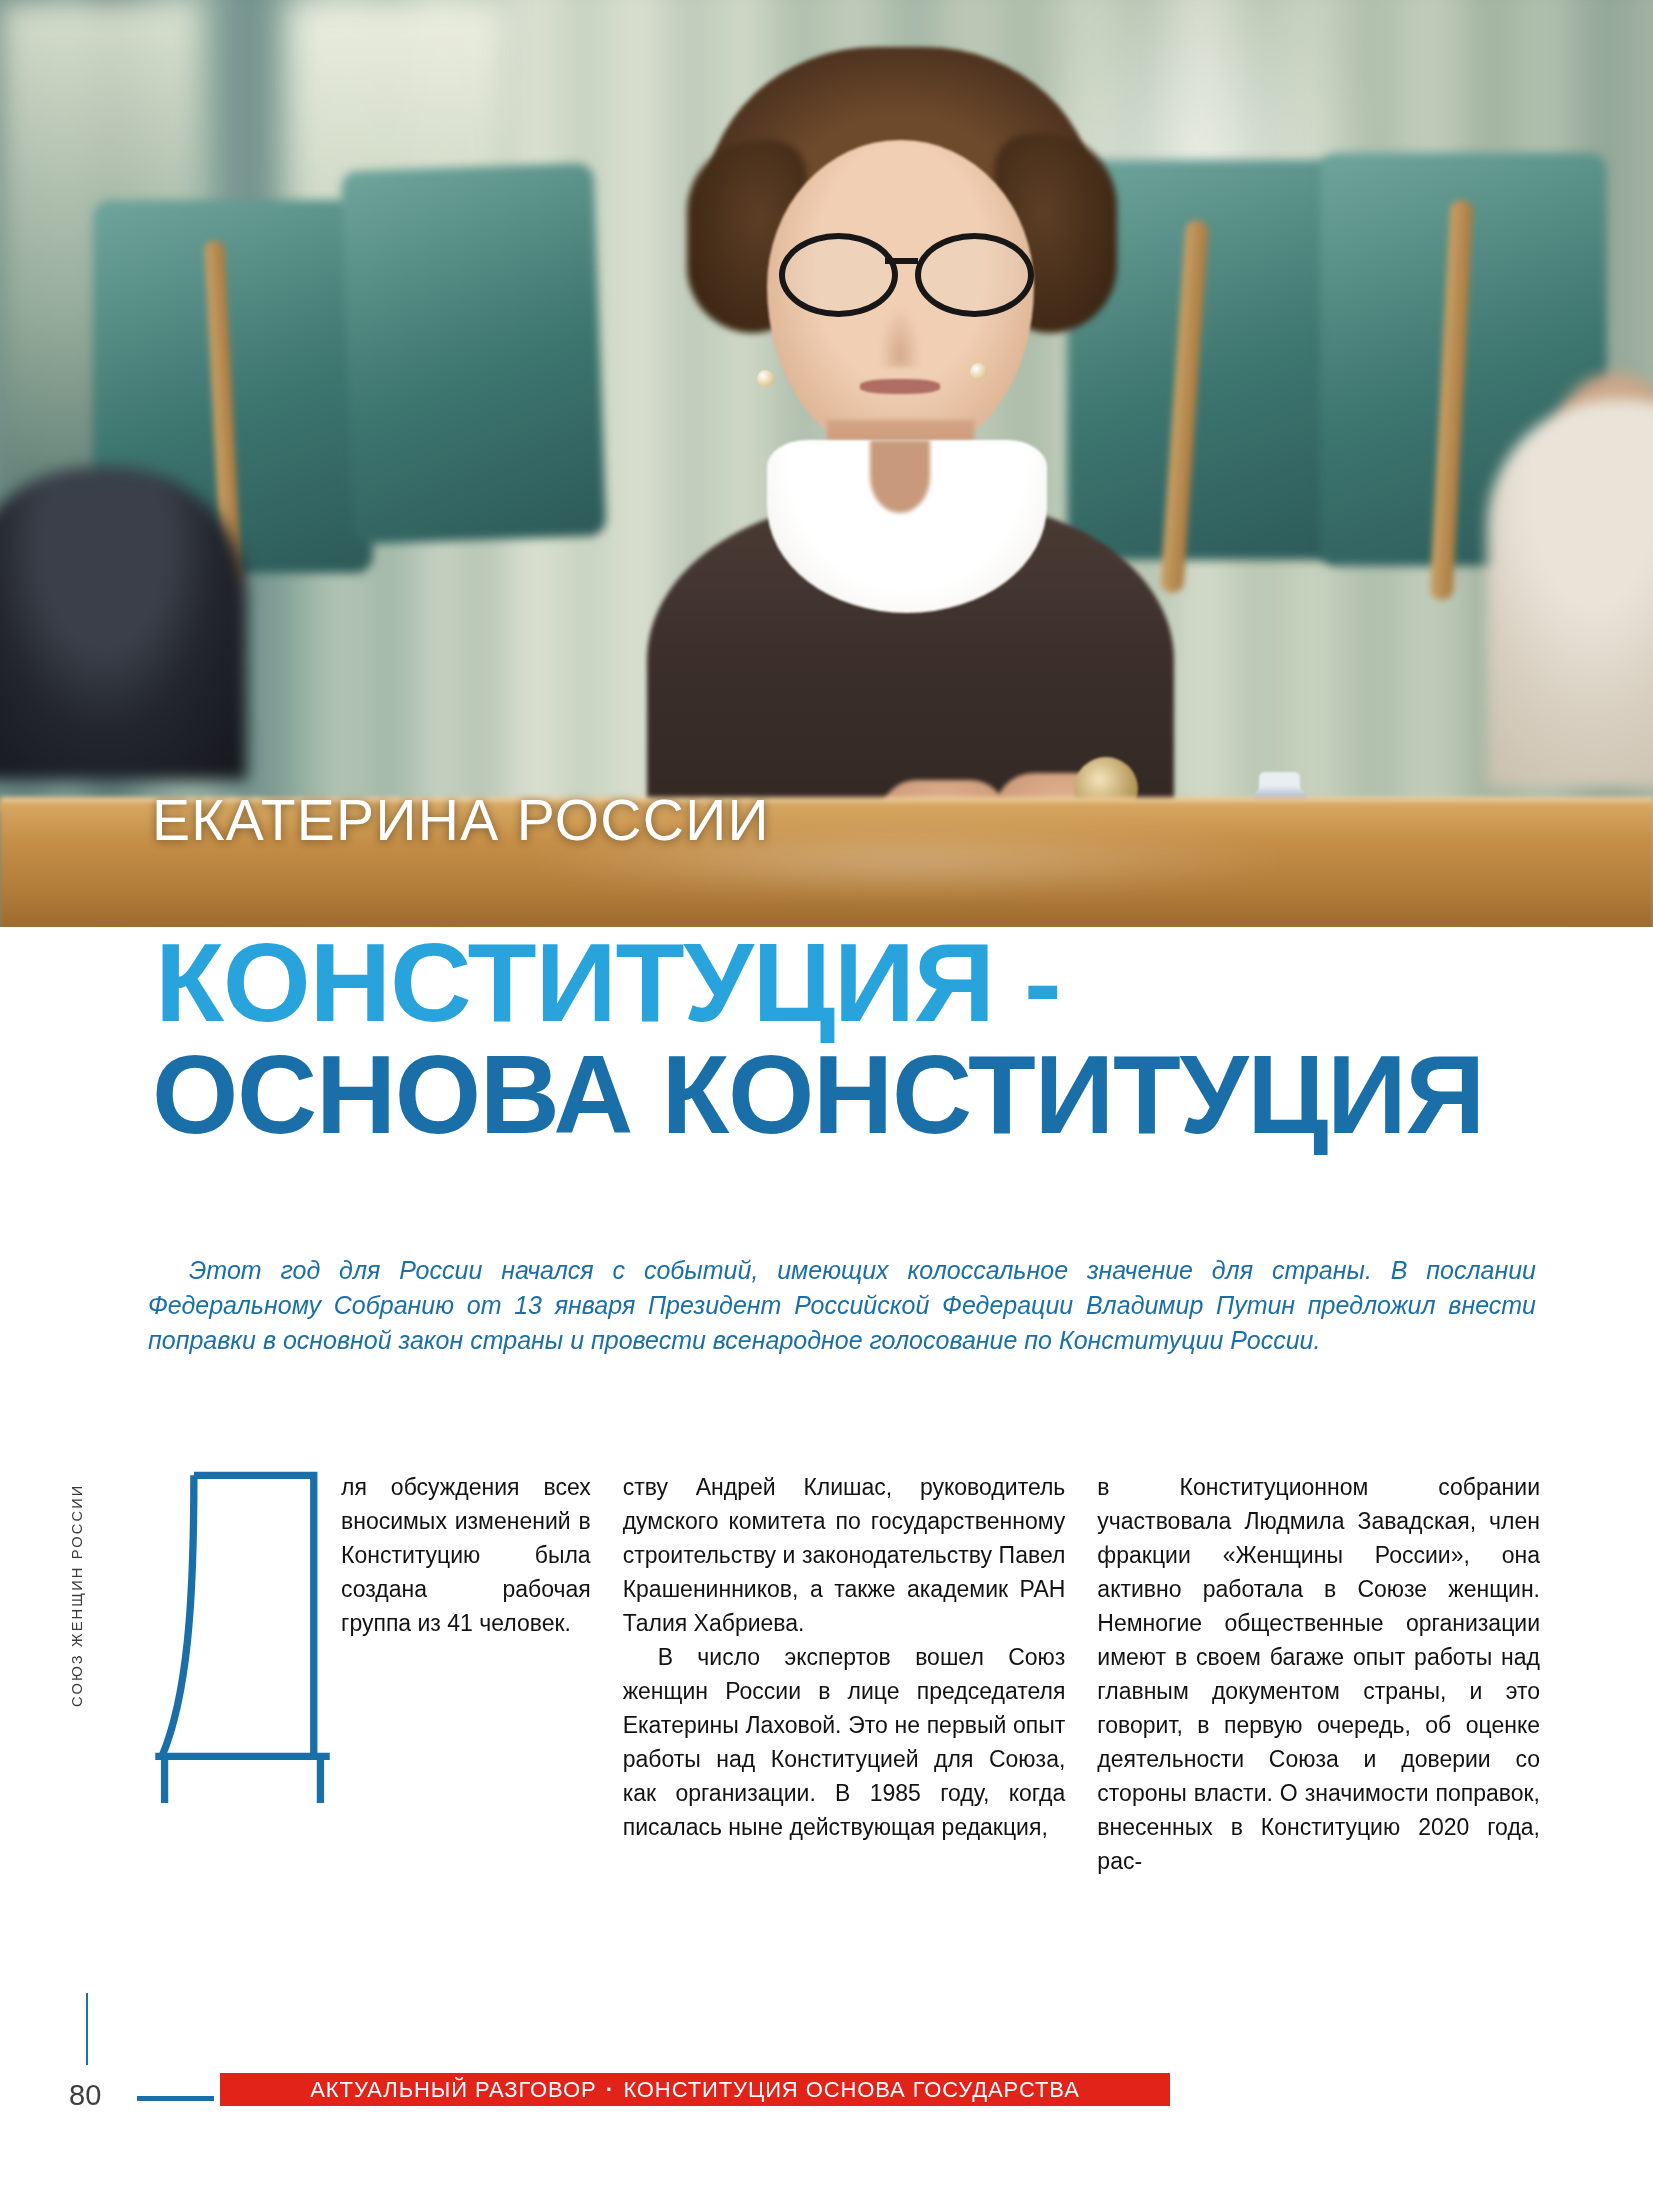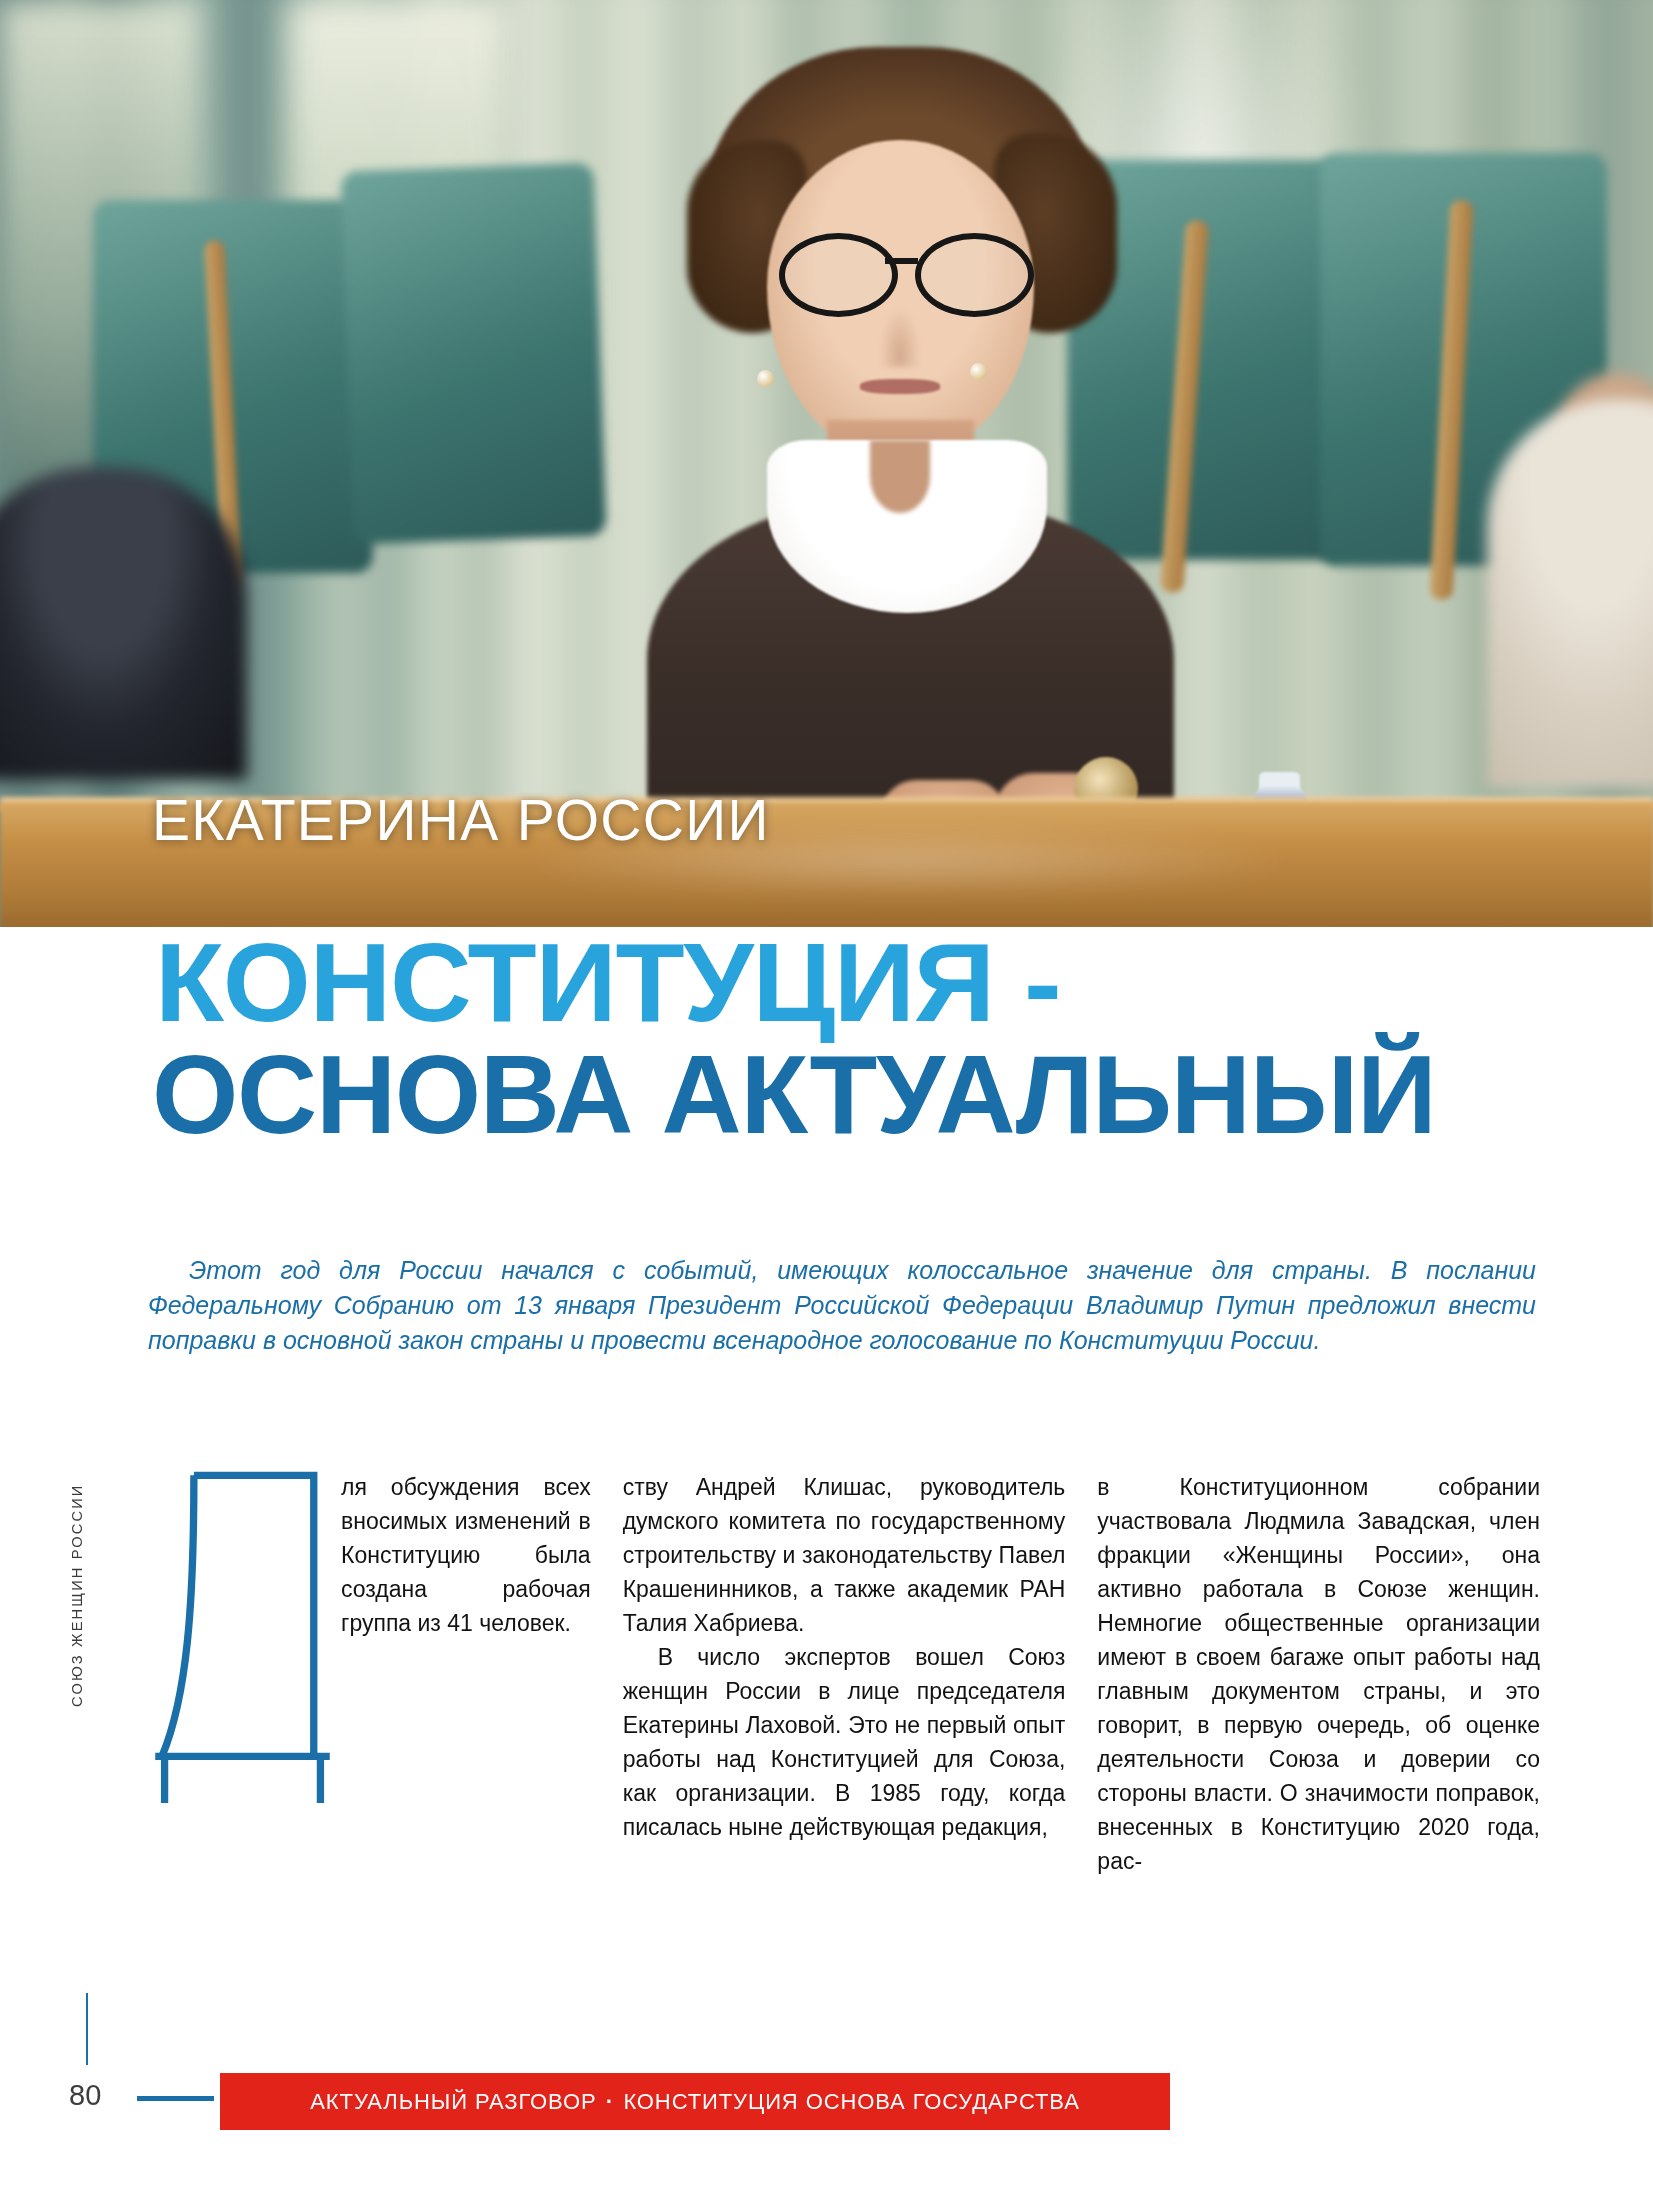--- a/index.html
+++ b/index.html
@@ -331,21 +331,21 @@
   .footer { position: absolute; left: 0; top: 2072px; width: 1654px; height: 80px; }
   .page-num {
     position: absolute; left: 69px; top: 6.7px;
     font-size: 29px; color: #3d3d3d;
   }
   .footer-rule {
     position: absolute; left: 137px; top: 24px; width: 77px; height: 4.7px;
     background: #1a6fa8;
   }
   .footer-band {
-    position: absolute; left: 220px; top: 1.3px; width: 950px; height: 57px;
+    position: absolute; left: 220px; top: 1.3px; width: 950px; height: 33px;
     background: #e2231a;
     display: flex; align-items: center; justify-content: center;
     color: #ffffff; font-size: 22px; letter-spacing: 0.9px;
   }
   .footer-band .reg { font-weight: 400; }
   .footer-band .sep { margin: 0 9.3px; font-weight: 700; }
   .footer-band .bold { font-weight: 400; }
 </style>
 </head>
 <body>
@@ -396,21 +396,21 @@
 
   <div class="table-edge"></div>
   <div class="table"></div>
   <div class="table-reflection"></div>
 
   <div class="name-overlay">ЕКАТЕРИНА РОССИИ</div>
 </div>
 
 <div class="headline">
   <div class="headline-l1">КОНСТИТУЦИЯ -</div>
-  <div class="headline-l2">ОСНОВА АКТУАЛЬНЫЙ</div>
+  <div class="headline-l2">ОСНОВА КОНСТИТУЦИЯ</div>
 </div>
 
 <div class="lead">Этот год для России начался с событий, имеющих колоссальное значение для страны. В послании Федеральному Собранию от 13 января Президент Российской Федерации Владимир Путин предложил внести поправки в основной закон страны и провести всенародное голосование по Конституции России.</div>
 
 <div class="dropcap">
   <svg width="179" height="343" viewBox="0 0 268 515" xmlns="http://www.w3.org/2000/svg">
     <g fill="none" stroke="#1A6FA8" stroke-width="11">
       <path d="M58 8 H238 V430"></path>
       <path d="M58 8 C58 200 48 340 10 430"></path>
       <path d="M0 430 H262"></path>

